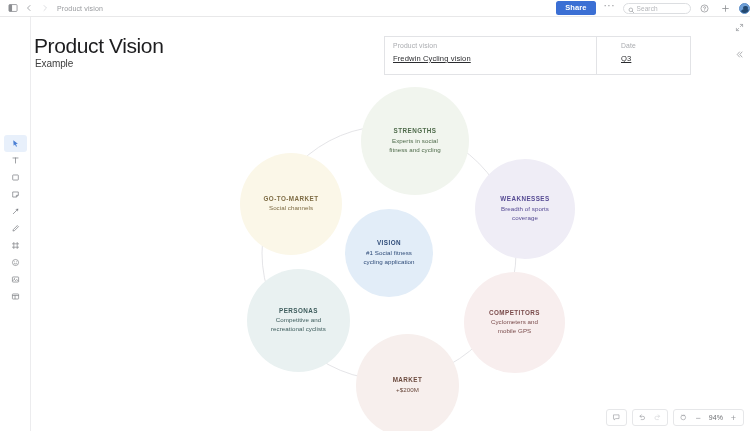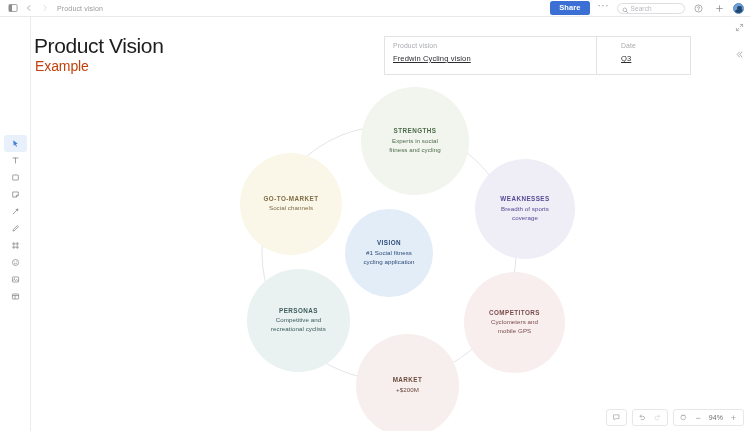--- a/index.html
+++ b/index.html
@@ -26,21 +26,20 @@
     flex: none;
   }
   .tb-icon svg { display: block; }
   .tb-left { display: flex; align-items: center; gap: 1px; padding-left: 5px; }
   .breadcrumb-text {
     font-size: 7px; color: #97999d; letter-spacing: .15px;
     padding-left: 4px; white-space: nowrap;
   }
   .tb-right {
     margin-left: auto; display: flex; align-items: center; gap: 6px;
-    padding-right: 6px;
   }
   .share-btn {
     background: #3b6fd4; color: #fff;
     font-size: 7.5px; font-weight: 700;
     padding: 3px 9px 3.5px; border-radius: 2.5px;
     line-height: 1; letter-spacing: .1px;
     border: none; cursor: pointer;
     font-family: "Liberation Sans", sans-serif;
   }
   .dots-btn {
@@ -107,21 +106,21 @@
     width: 719px; height: 414px; background: #fff; overflow: hidden;
   }
 
   
   .page-title {
     position: absolute; left: 3px; top: 17px;
     font-size: 21px; color: #1d1d1f; letter-spacing: -.4px; font-weight: 400;
   }
   .page-sub {
     position: absolute; left: 4px; top: 41px;
-    font-size: 14px; color: #c2410c; letter-spacing: -.1px; font-weight: 400;
+    font-size: 10px; color: #404040; letter-spacing: -.1px; font-weight: 400;
   }
 
   
   .info-table {
     position: absolute; left: 353px; top: 19px;
     width: 307px; height: 39px;
     border: 1px solid #e2e3e6; background: #fff;
     display: flex;
   }
   .info-cell { padding: 5px 8px 0 8px; }

